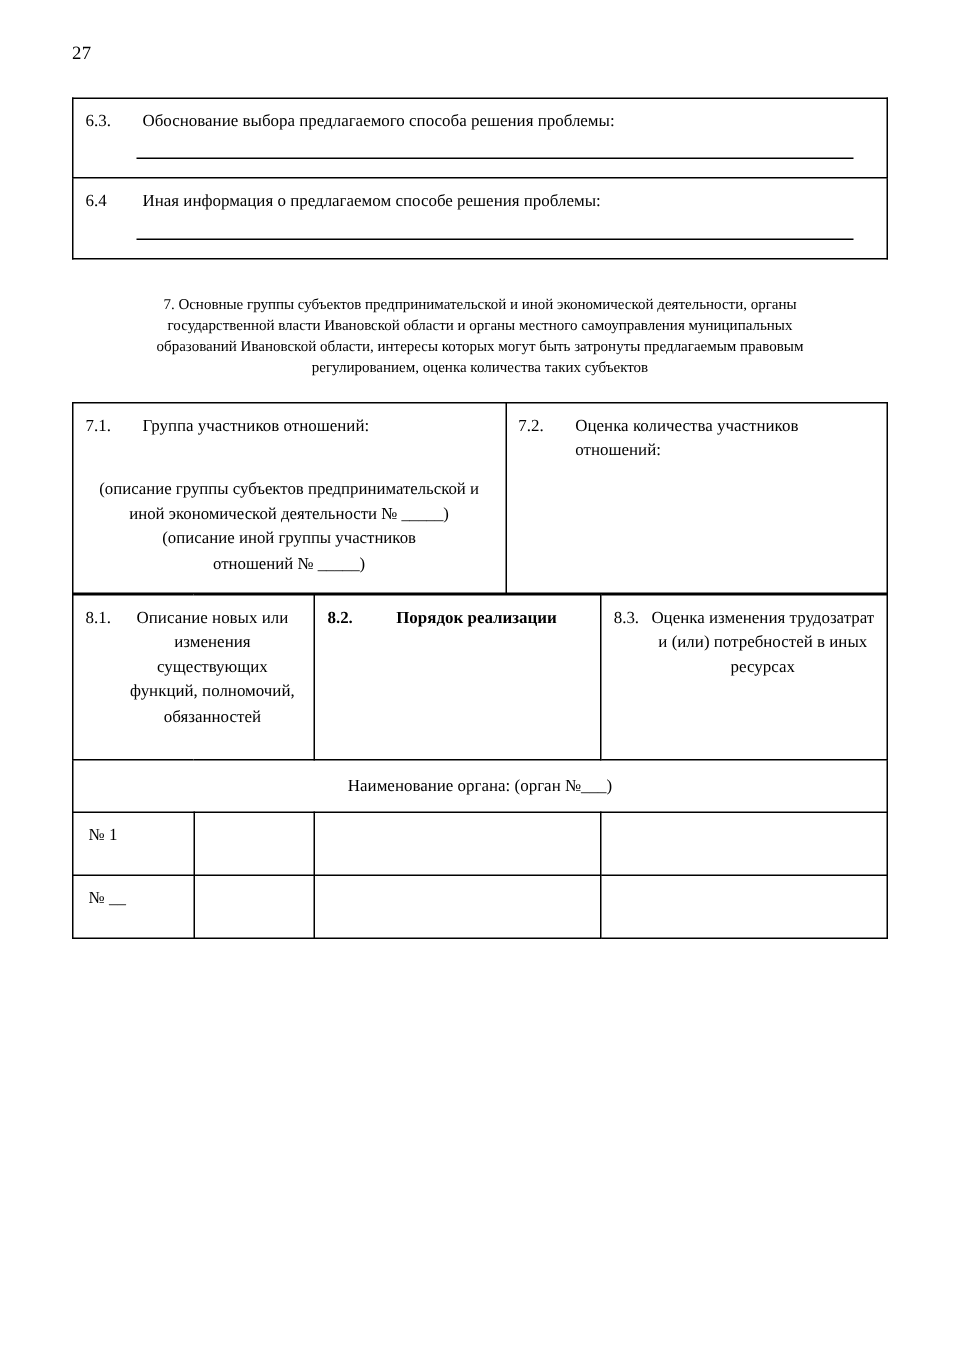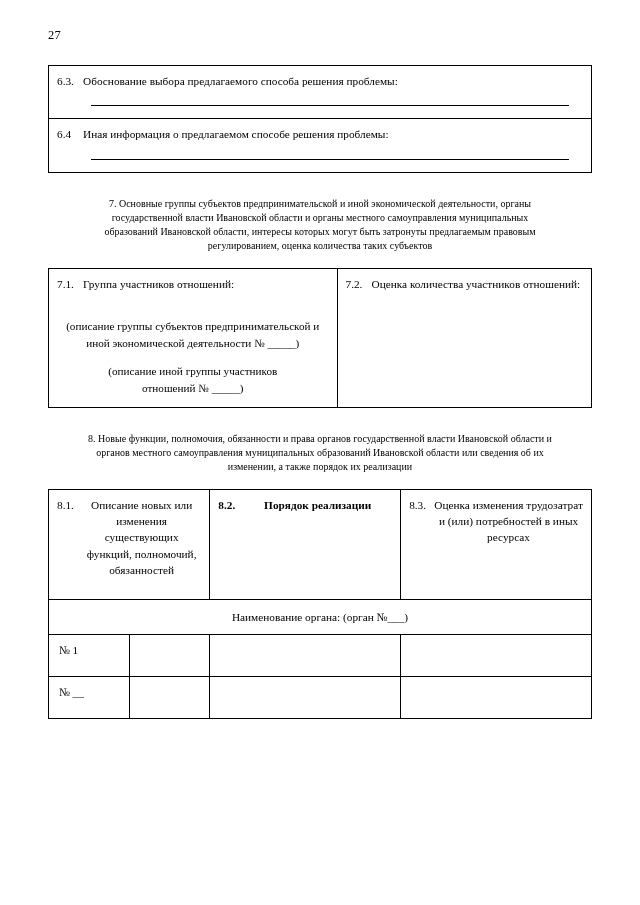--- a/index.html
+++ b/index.html
@@ -43,20 +43,21 @@
   .num {
     display: inline-block;
     min-width: 26px;
   }
   .row-label {
     white-space: nowrap;
   }
   .cell-flex {
     display: flex;
     align-items: flex-start;
+    gap: 12px;
     justify-content: space-between;
   }
   .cell-flex .txt {
     flex: 1;
   }
   .rule {
     border-bottom: 1px solid #000000;
     height: 0;
     margin: 16px 14px 2px 34px;
   }
@@ -75,21 +76,21 @@
   .t7 .desc {
     text-align: center;
     font-size: 11.2px;
     line-height: 1.5;
     margin-top: 26px;
   }
   .t7 .desc2 {
     text-align: center;
     font-size: 11.2px;
     line-height: 1.5;
-    margin-top: 12px;
+    margin-top: 0;
     padding: 0 28px;
   }
   .t7 .src-rule {
     border-bottom: 1px solid #000000;
     height: 0;
     margin: 16px 14px 4px 34px;
   }
 
   
   .t8 td {
@@ -164,21 +165,20 @@
       <td>
         <div class="cell-flex">
           <span class="num row-label">7.2.</span>
           <span class="txt">Оценка количества участников отношений:</span>
         </div>
       </td>
     </tr>
   </tbody>
     </table>
 
-  <div class="section-title">8. Новые функции, полномочия, обязанности и права органов государственной власти Ивановской области и органов местного самоуправления муниципальных образований Ивановской области или сведения об их изменении, а также порядок их реализации</div>
 
   <table class="doc t8">
     <tbody>
         <tr>
       <td class="head-cell c1" colspan="2">
         <div class="with-num">
           <span class="n">8.1.</span>
           <span class="t">Описание новых или изменения существующих функций, полномочий, обязанностей</span>
         </div>
       </td>

